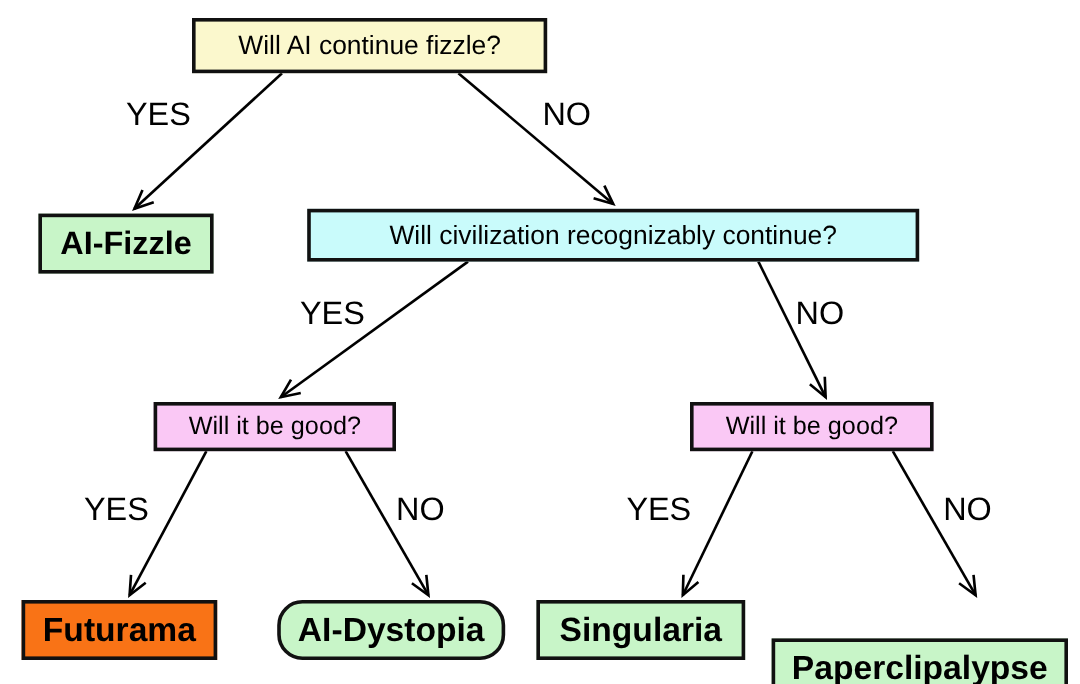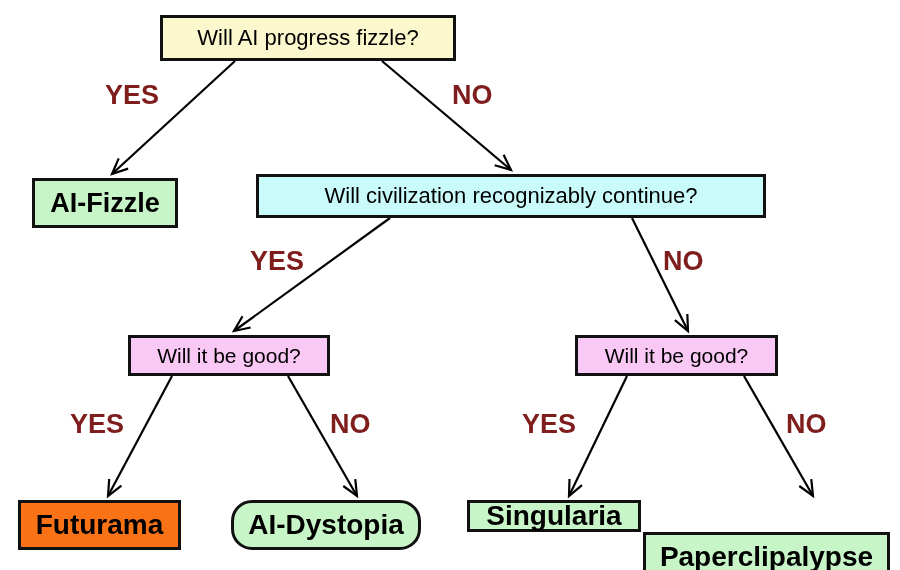--- a/index.html
+++ b/index.html
@@ -35,22 +35,22 @@
     z-index: 5;
   }
   .node.question {
     font-weight: normal;
   }
   .node.outcome {
     font-weight: bold;
   }
   .edge-label {
     position: absolute;
-    font-weight: bold;
-    color: #7f1d1d;
+    font-weight: normal;
+    color: #000000;
     white-space: nowrap;
     z-index: 6;
     line-height: 1;
   }
 </style>
 </head>
 <body>
 
 <div id="canvas">
 
@@ -84,41 +84,41 @@
         <path d="M 569.5137569011841 479.00776489550344 L 569 496 L 581.9960645965506 485.0408802815972" fill="none" stroke="#000000" stroke-width="2.2" stroke-linejoin="miter"></path>
       </g>
       <g>
         <line x1="744" y1="376" x2="813" y2="496" stroke="#000000" stroke-width="2.2"></line>
         <path d="M 799.2531441821594 485.9988023155473 L 813 496 L 811.2718078165873 479.08807072575127" fill="none" stroke="#000000" stroke-width="2.2" stroke-linejoin="miter"></path>
       </g>
     </svg>
 
   <div id="node-layer">
       <div class="node question" style="left: 160px; top: 15px; width: 296px; height: 46px; background: rgb(251, 248, 205); border-color: rgb(17, 17, 17); font-size: 22px;">
-        <span>Will AI progress fizzle?</span>
+        <span>Will AI continue fizzle?</span>
       </div>
       <div class="node outcome" style="left: 32px; top: 178px; width: 146px; height: 50px; background: rgb(200, 245, 200); border-color: rgb(17, 17, 17); font-size: 27px; text-align: right;">
         <span>AI-Fizzle</span>
       </div>
       <div class="node question" style="left: 256px; top: 174px; width: 510px; height: 44px; background: rgb(201, 251, 251); border-color: rgb(17, 17, 17); font-size: 22px;">
         <span>Will civilization recognizably continue?</span>
       </div>
       <div class="node question" style="left: 128px; top: 335px; width: 202px; height: 41px; background: rgb(250, 200, 245); border-color: rgb(17, 17, 17); font-size: 21px;">
         <span>Will it be good?</span>
       </div>
       <div class="node question" style="left: 575px; top: 335px; width: 203px; height: 41px; background: rgb(250, 200, 245); border-color: rgb(17, 17, 17); font-size: 21px;">
         <span>Will it be good?</span>
       </div>
       <div class="node outcome" style="left: 18px; top: 500px; width: 163px; height: 50px; background: #f97316; border-color: rgb(17, 17, 17); font-size: 28px;">
         <span>Futurama</span>
       </div>
       <div class="node outcome" style="left: 231px; top: 500px; width: 190px; height: 50px; background: rgb(200, 245, 200); border-color: rgb(17, 17, 17); font-size: 28px; border-radius: 21px;">
         <span>AI-Dystopia</span>
       </div>
-      <div class="node outcome" style="left: 447px; top: 500px; width: 174px; height: 32px; background: rgb(200, 245, 200); border-color: rgb(17, 17, 17); font-size: 28px; margin-left: 20px;">
+      <div class="node outcome" style="left: 447px; top: 500px; width: 174px; height: 50px; background: rgb(200, 245, 200); border-color: rgb(17, 17, 17); font-size: 28px;">
         <span>Singularia</span>
       </div>
       <div class="node outcome" style="left: 643px; top: 500px; width: 247px; height: 50px; background: rgb(200, 245, 200); border-color: rgb(17, 17, 17); font-size: 28px; margin-top: 32px;">
         <span>Paperclipalypse</span>
       </div>
     </div>
   <div id="label-layer">
       <div class="edge-label" style="left: 105px; top: 82px; font-size: 27px;">YES</div>
       <div class="edge-label" style="left: 452px; top: 82px; font-size: 27px;">NO</div>
       <div class="edge-label" style="left: 250px; top: 248px; font-size: 27px;">YES</div>

